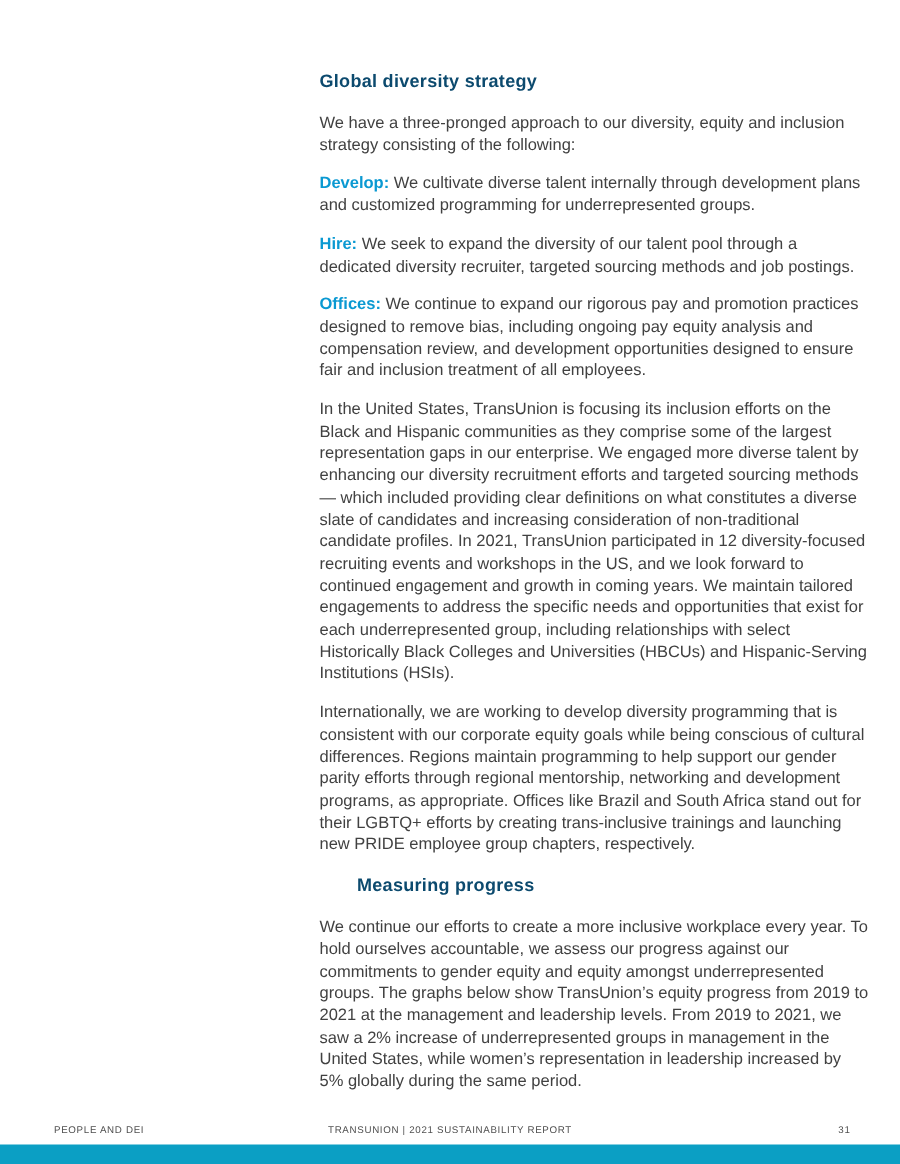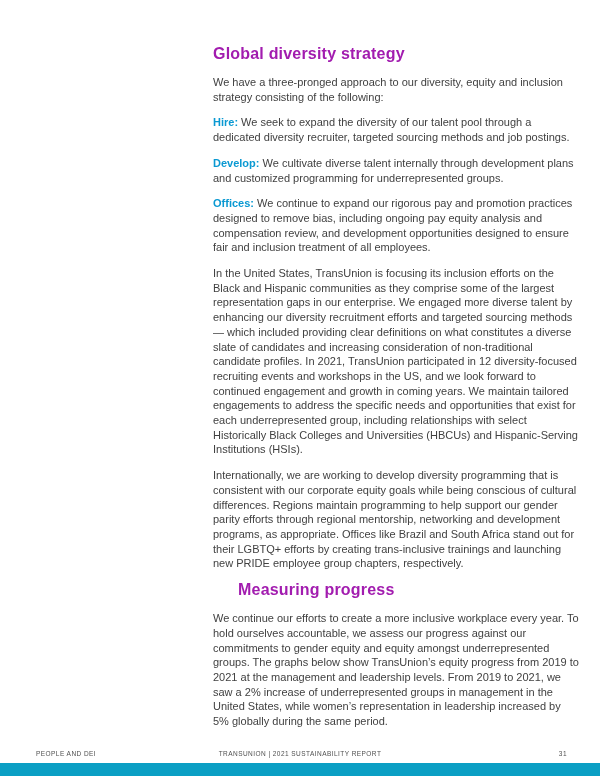--- a/index.html
+++ b/index.html
@@ -12,24 +12,24 @@
     font-family: "Liberation Sans", sans-serif;
     overflow: hidden;
   }
   .content {
     position: absolute;
     left: 213px;
     top: 46px;
     width: 366px;
   }
   .section-heading {
-    font-size: 16px;
+    font-size: 12px;
     line-height: 16px;
     font-weight: bold;
-    color: #a21caf;
+    color: #0c4a6e;
     letter-spacing: 0.2px;
     margin-bottom: 13px;
   }
   .section-heading.second {
     margin-top: 4px;
     padding-left: 25px;
   }
   .body-paragraph {
     font-size: 11px;
     line-height: 14.7px;
@@ -79,23 +79,23 @@
 </style>
 </head>
 <body>
 
 <div class="content">
 
   <h1 class="section-heading">Global diversity strategy</h1>
 
   <p class="body-paragraph"><span>We have a three-pronged approach to our diversity, equity and inclusion strategy consisting of the following:</span></p>
 
+  <p class="body-paragraph"><span class="lead">Develop:</span><span> We cultivate diverse talent internally through development plans and customized programming for underrepresented groups.</span></p>
+
   <p class="body-paragraph"><span class="lead">Hire:</span><span> We seek to expand the diversity of our talent pool through a dedicated diversity recruiter, targeted sourcing methods and job postings.</span></p>
-
-  <p class="body-paragraph"><span class="lead">Develop:</span><span> We cultivate diverse talent internally through development plans and customized programming for underrepresented groups.</span></p>
 
   <p class="body-paragraph"><span class="lead">Offices:</span><span> We continue to expand our rigorous pay and promotion practices designed to remove bias, including ongoing pay equity analysis and compensation review, and development opportunities designed to ensure fair and inclusion treatment of all employees.</span></p>
 
   <p class="body-paragraph"><span>In the United States, TransUnion is focusing its inclusion efforts on the Black and Hispanic communities as they comprise some of the largest representation gaps in our enterprise. We engaged more diverse talent by enhancing our diversity recruitment efforts and targeted sourcing methods — which included providing clear definitions on what constitutes a diverse slate of candidates and increasing consideration of non-traditional candidate profiles. In 2021, TransUnion participated in 12 diversity-focused recruiting events and workshops in the US, and we look forward to continued engagement and growth in coming years. We maintain tailored engagements to address the specific needs and opportunities that exist for each underrepresented group, including relationships with select Historically Black Colleges and Universities (HBCUs) and Hispanic-Serving Institutions (HSIs).</span></p>
 
   <p class="body-paragraph"><span>Internationally, we are working to develop diversity programming that is consistent with our corporate equity goals while being conscious of cultural differences. Regions maintain programming to help support our gender parity efforts through regional mentorship, networking and development programs, as appropriate. Offices like Brazil and South Africa stand out for their LGBTQ+ efforts by creating trans-inclusive trainings and launching new PRIDE employee group chapters, respectively.</span></p>
 
   <h1 class="section-heading second">Measuring progress</h1>
 
   <p class="body-paragraph"><span>We continue our efforts to create a more inclusive workplace every year. To hold ourselves accountable, we assess our progress against our commitments to gender equity and equity amongst underrepresented groups. The graphs below show TransUnion’s equity progress from 2019 to 2021 at the management and leadership levels. From 2019 to 2021, we saw a 2% increase of underrepresented groups in management in the United States, while women’s representation in leadership increased by 5% globally during the same period.</span></p>

